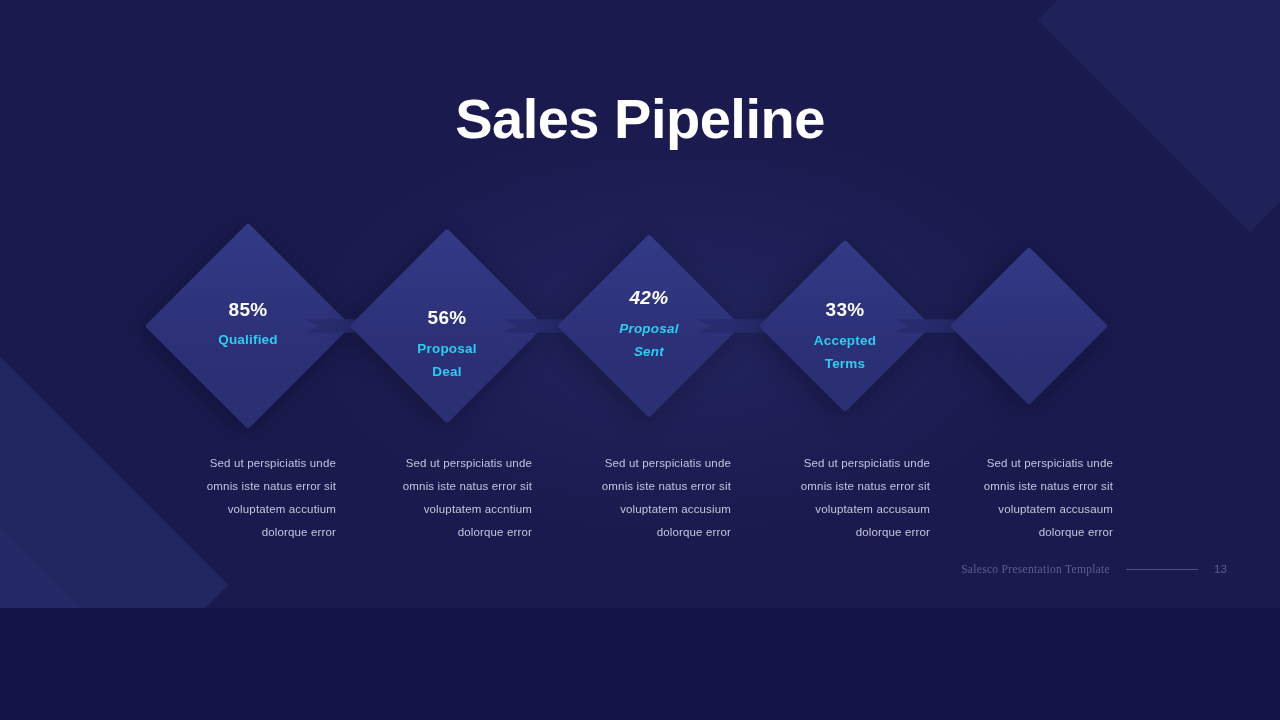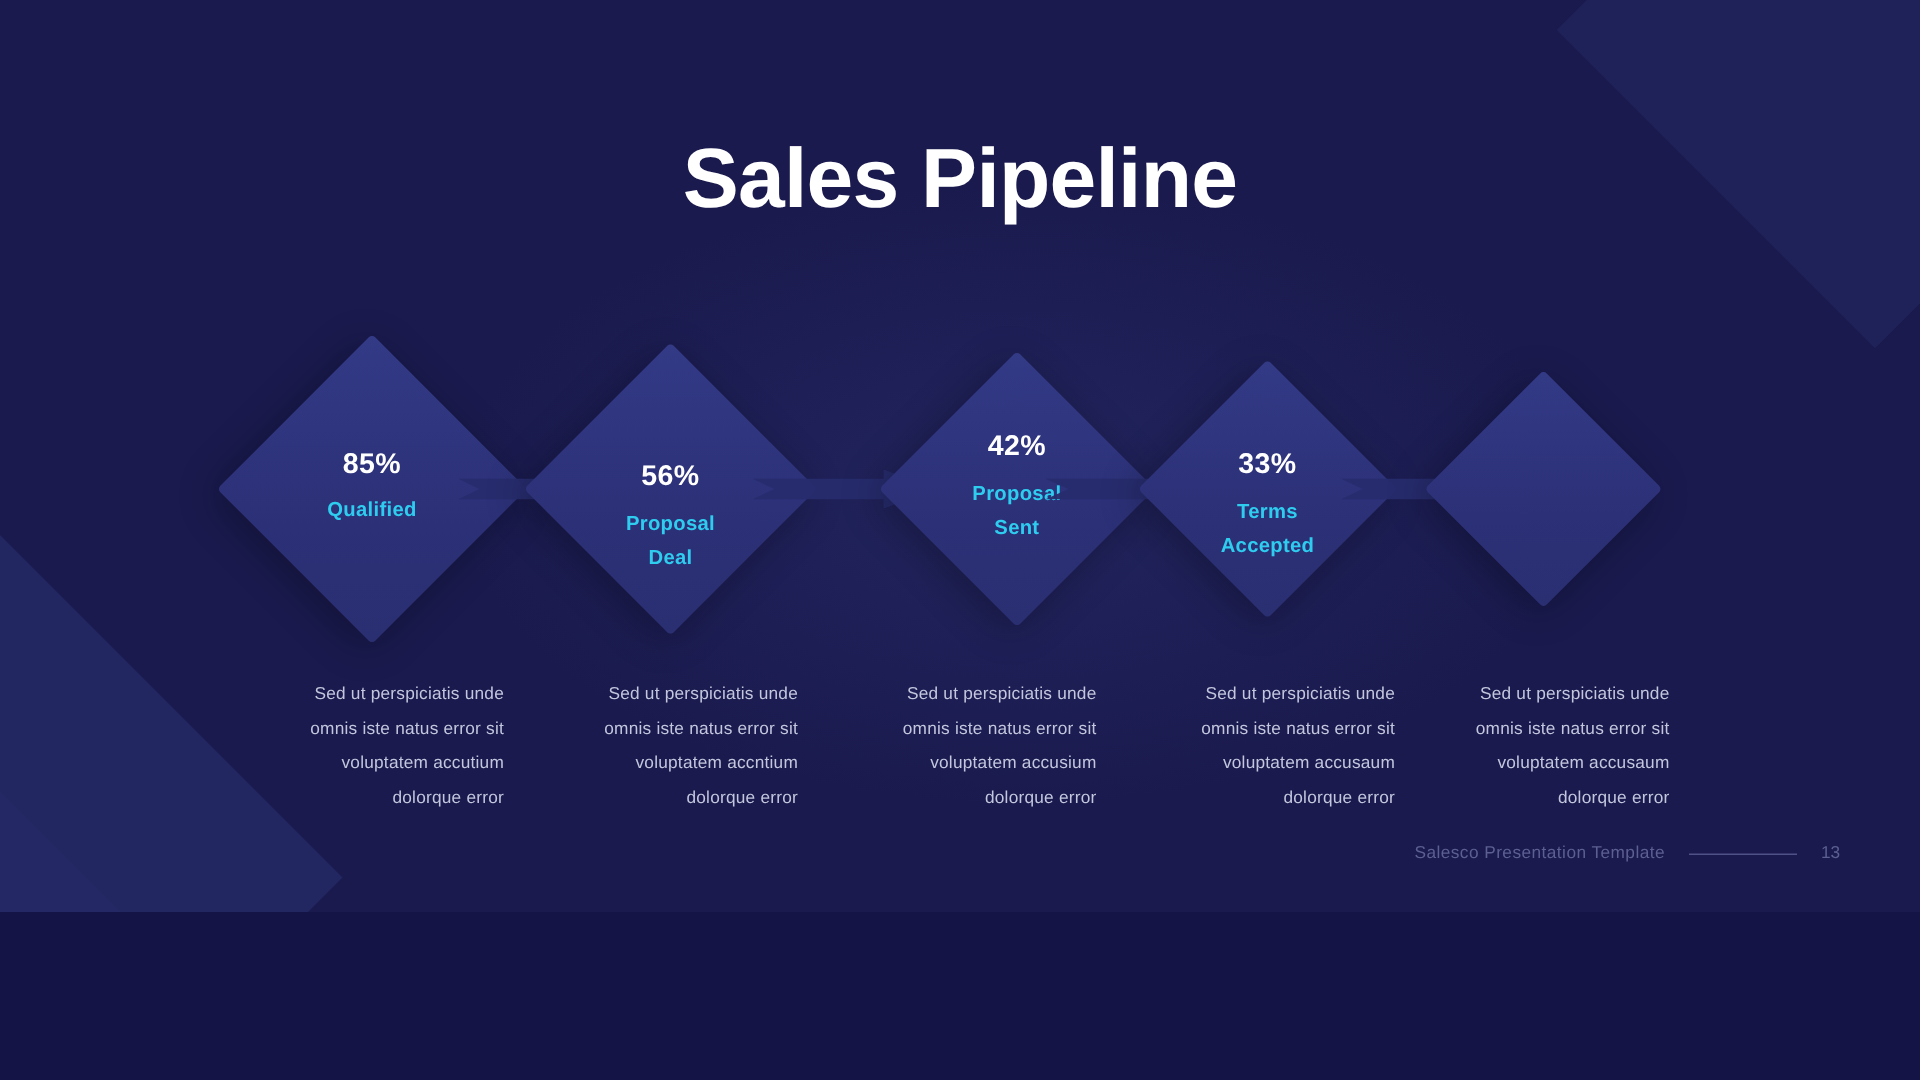--- a/index.html
+++ b/index.html
@@ -160,20 +160,21 @@
     right: 50px;
     bottom: 0;
     display: flex;
     align-items: center;
     gap: 16px;
   }
   #footer-text {
     color: #5c5f92;
     font-size: 11.5px;
     letter-spacing: .3px;
+    font-family: Liberation Serif, serif;
   }
   #footer-rule {
     width: 72px;
     height: 1px;
     background: #4e5287;
   }
   #footer-page {
     color: #5c5f92;
     font-size: 11.5px;
     min-width: 16px;
@@ -207,38 +208,38 @@
         <div class="diamond" style="width: 138px; height: 138px; left: 28.5807px; top: 21px;"></div>
         <div class="stage-content" style="top: 50px; margin-top: 20px;">
           <div class="stage-pct">56%</div>
           <div class="stage-label">
             <div>Proposal</div>
             <div>Deal</div>
           </div>
         </div>
       </div>
       <div class="connector" style="left: 501.79px; width: 121.248px; top: 77px;"></div>
-      <div class="stage" style="left: 586px; width: 183.848px; height: 190px;">
+      <div class="stage" style="left: 557px; width: 183.848px; height: 190px; font-style: italic;">
         <div class="diamond" style="width: 130px; height: 130px; left: 26.9239px; top: 25px;"></div>
         <div class="stage-content" style="top: 50px;">
           <div class="stage-pct">42%</div>
           <div class="stage-label">
             <div>Proposal</div>
             <div>Sent</div>
           </div>
         </div>
       </div>
       <div class="connector" style="left: 696.962px; width: 128.905px; top: 77px;"></div>
       <div class="stage" style="left: 758.733px; width: 172.534px; height: 190px;">
         <div class="diamond" style="width: 122px; height: 122px; left: 25.267px; top: 29px;"></div>
         <div class="stage-content" style="top: 62px;">
           <div class="stage-pct">33%</div>
           <div class="stage-label">
+            <div>Accepted</div>
             <div>Terms</div>
-            <div>Accepted</div>
           </div>
         </div>
       </div>
       <div class="connector" style="left: 894.134px; width: 119.269px; top: 77px;"></div>
       <div class="stage" style="left: 949.804px; width: 158.392px; height: 190px;">
         <div class="diamond" style="width: 112px; height: 112px; left: 23.196px; top: 34px;"></div>
       </div>
     </div>
 
   <div id="descriptions">

